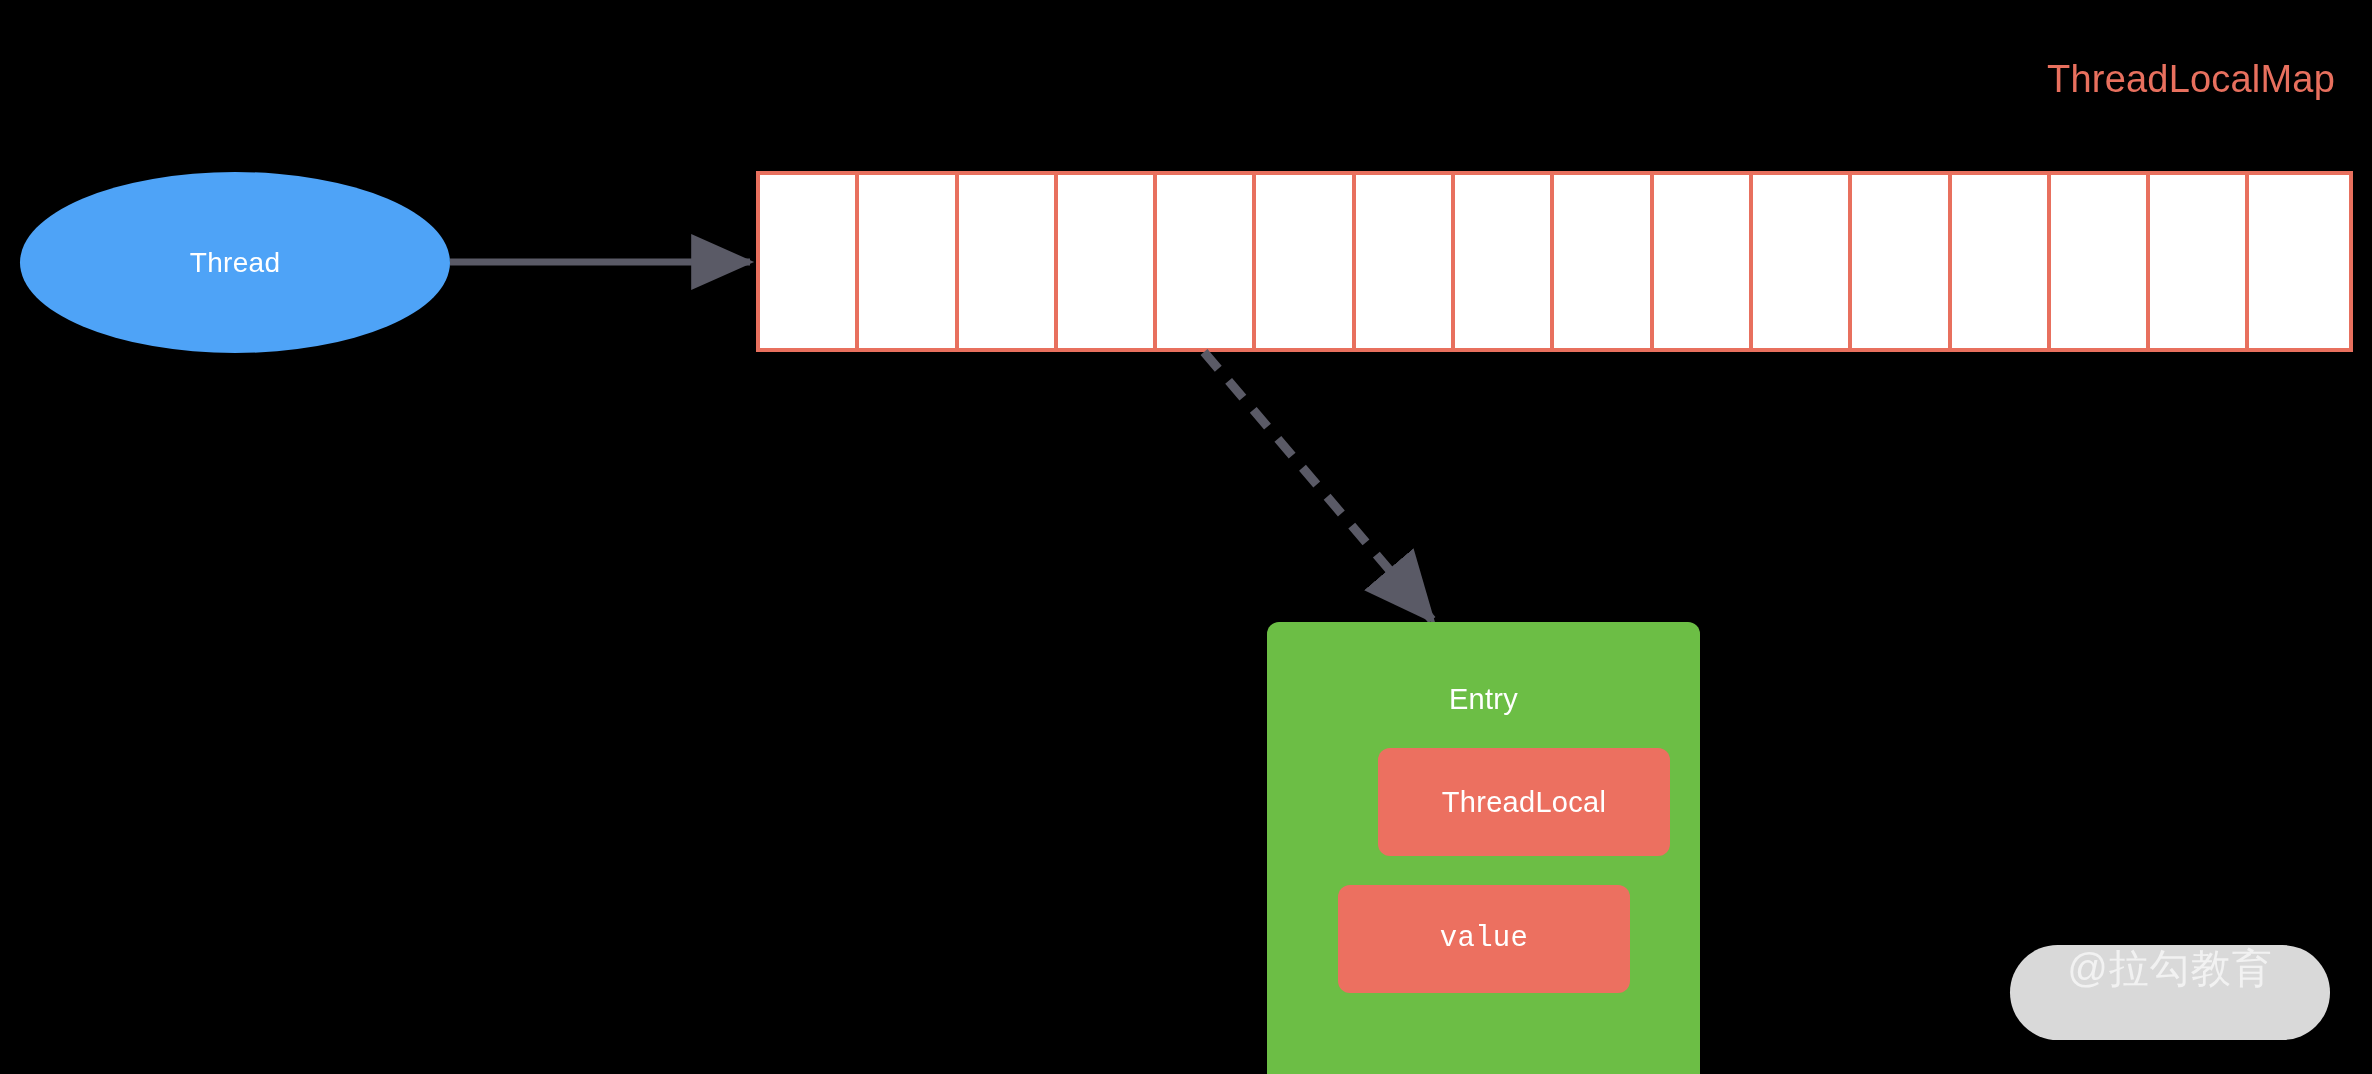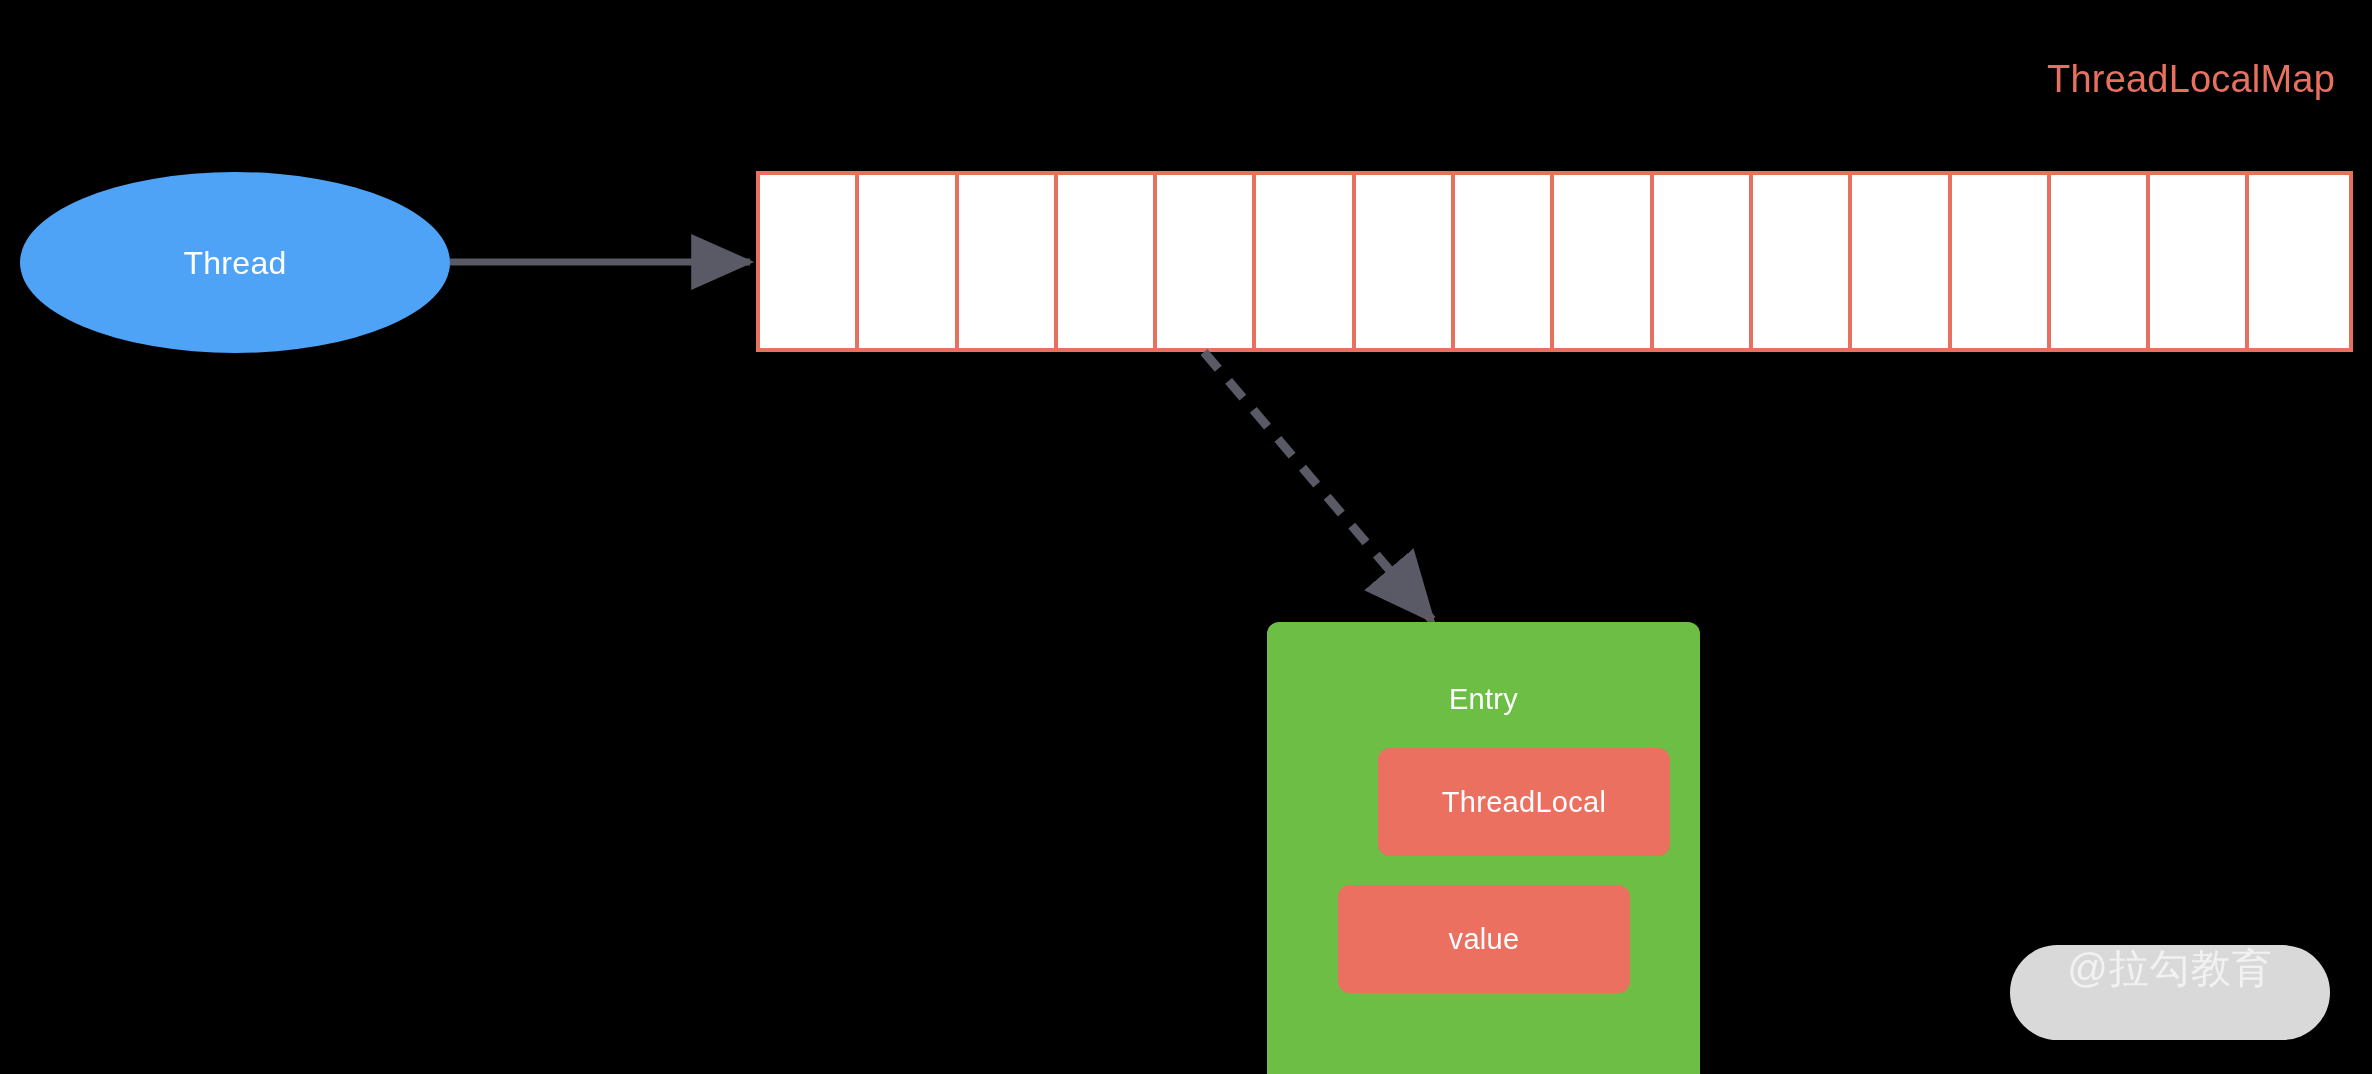--- a/index.html
+++ b/index.html
@@ -40,21 +40,21 @@
     width: 430px;
     height: 181px;
     border-radius: 50%;
     background: #4ea3f7;
     display: flex;
     align-items: center;
     justify-content: center;
   }
   #thread-node .node-label {
     color: #ffffff;
-    font-size: 32px;
+    font-size: 28px;
     line-height: 34px;
     letter-spacing: 0.3px;
   }
 
   
   #connectors {
     position: absolute;
     left: 0;
     top: 0;
     width: 2372px;
@@ -115,21 +115,21 @@
     align-items: center;
     justify-content: center;
   }
   .entry-field .field-label {
     color: #ffffff;
     font-size: 29px;
     line-height: 32px;
     letter-spacing: 0.3px;
   }
   #entry-field-threadlocal { top: 126px; margin-left: 40px; }
-  #entry-field-value { top: 263px; }
+  #entry-field-value { top: 263px; font-family: Liberation Mono, monospace; }
 
   
   #watermark {
     position: absolute;
     left: 2010px;
     top: 945px;
     width: 320px;
     height: 95px;
     background: #d9d9d9;
     border-radius: 48px;

